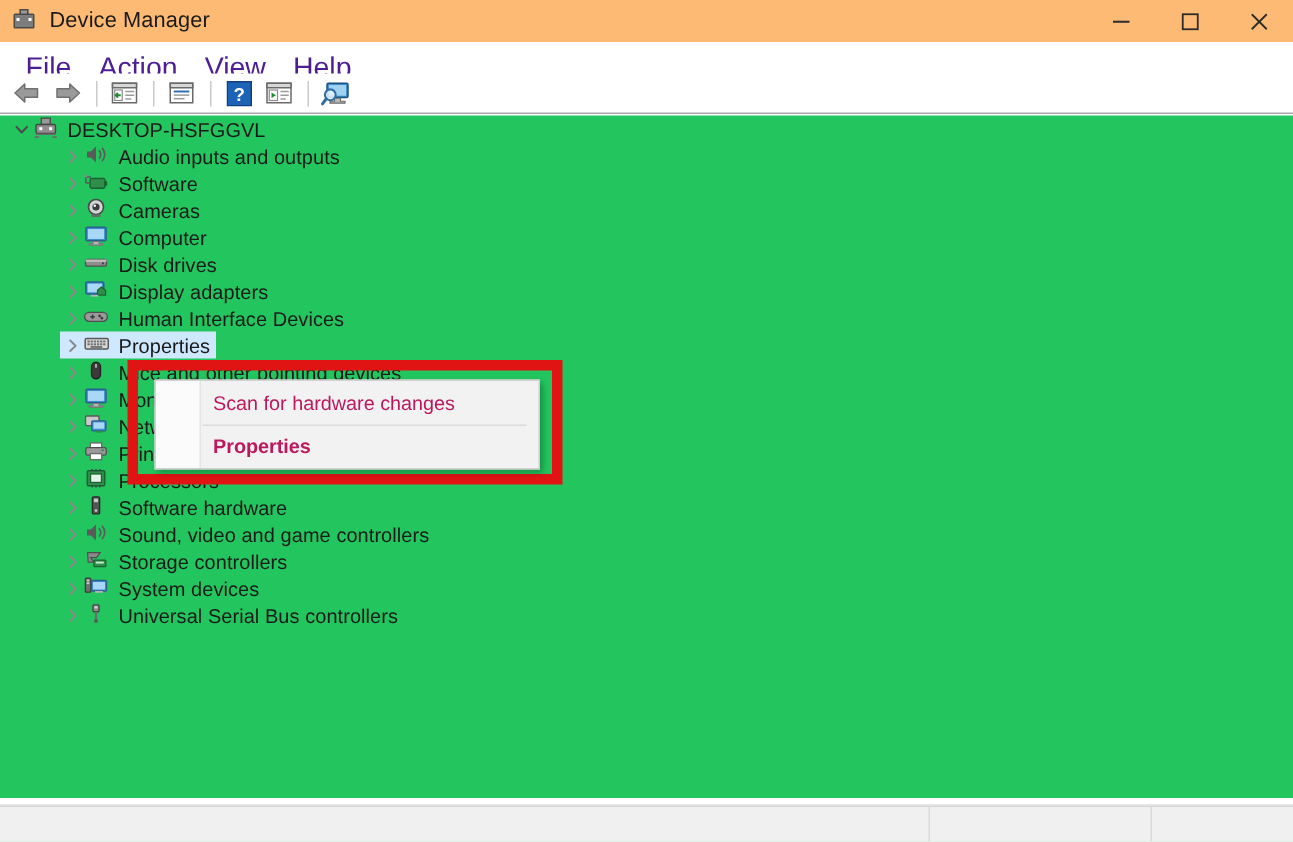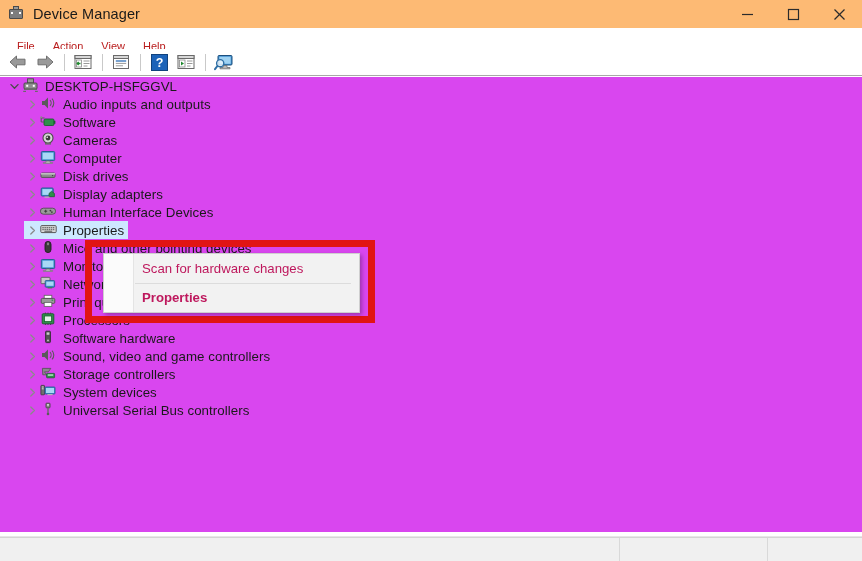--- a/index.html
+++ b/index.html
@@ -66,22 +66,22 @@
 
   
   .menubar {
     position: absolute; left: 0; top: 28px;
     width: 862px; height: 21px;
     background: #ffffff;
     display: flex; align-items: center;
     padding-left: 8px;
   }
   .menu-item {
-    font-size: 11px;
-    color: #b91c1c;
+    font-size: 19px;
+    color: #4c1d95;
     padding: 1px 9px 2px 9px;
     white-space: nowrap;
     margin-top: 16px;
   }
 
   
   .toolbar {
     position: absolute; left: 0; top: 49px;
     width: 862px; height: 27px;
     background: #ffffff;
@@ -98,21 +98,21 @@
     width: 1px; height: 17px;
     background: #c9c9c9;
     margin: 0 5px;
   }
   .tb-btn svg { display: block; }
 
   
   .treepanel {
     position: absolute; left: 0; top: 77px;
     width: 862px; height: 455px;
-    background: #d946ef;
+    background: #22c55e;
     overflow: hidden;
   }
   .tree-row {
     position: relative;
     height: 18px;
     display: flex; align-items: center;
     white-space: nowrap;
   }
   .tree-row.sel .row-hit { background: #cde8ff; }
   .row-hit {
@@ -129,21 +129,21 @@
     width: 18px; height: 16px; flex: none;
     position: relative;
     margin-right: 5px;
   }
   .tree-label {
     font-size: 13.3px;
     color: #1a1a1a;
     letter-spacing: .05px;
   }
   .lvl0 { padding-left: 6px; }
-  .lvl1 { padding-left: 24px; }
+  .lvl1 { padding-left: 24px; margin-left: 16px; }
 
   
   .redbox {
     position: absolute;
     left: 85px; top: 240px;
     width: 290px; height: 83px;
     border: 7px solid #e11414;
     background: transparent;
     z-index: 40;
   }

